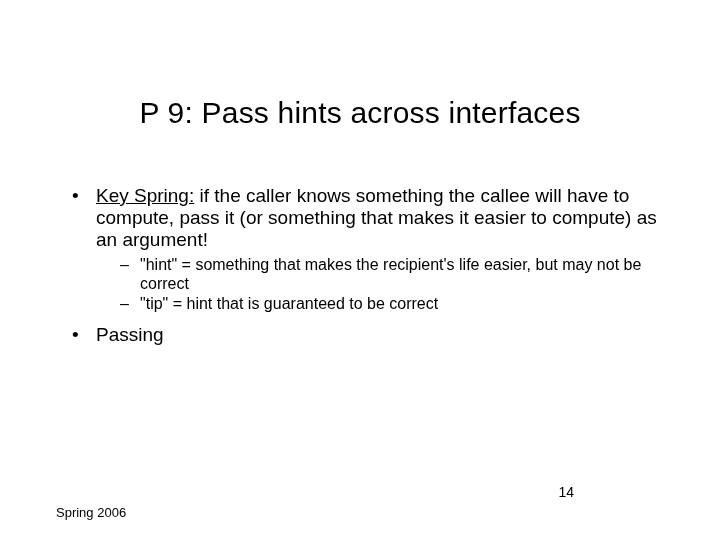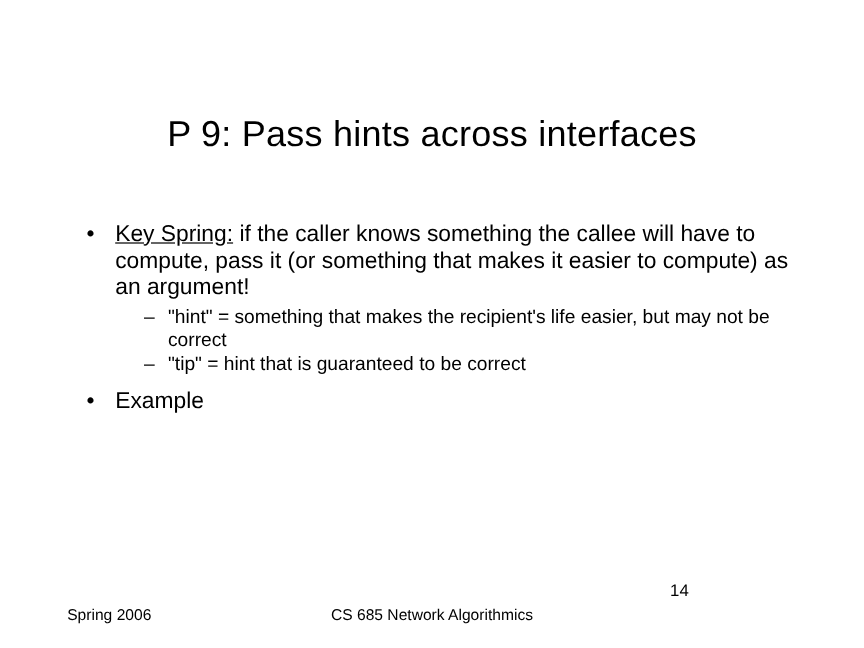--- a/index.html
+++ b/index.html
@@ -104,22 +104,21 @@
   <div class="body">
     <ul class="lvl1">
       <li>
         <span class="kc-label">Key Spring:</span><span> if the caller knows something the callee will have to compute, pass it (or something that makes it easier to compute) as an argument!</span>
         <ul class="lvl2">
           <li>"hint"  = something that makes the recipient's life easier, but may not be correct</li>
           <li>"tip" = hint that is guaranteed to be correct</li>
         </ul>
       </li>
       <li>
-        <span>Example</span>
+        <span>Passing</span>
       </li>
     </ul>
   </div>
 
   <div class="footer-left">Spring 2006</div>
-  <div class="footer-center">CS 685 Network Algorithmics</div>
   <div class="page-num">14</div>
 
 </div>
 
 </body></html>

